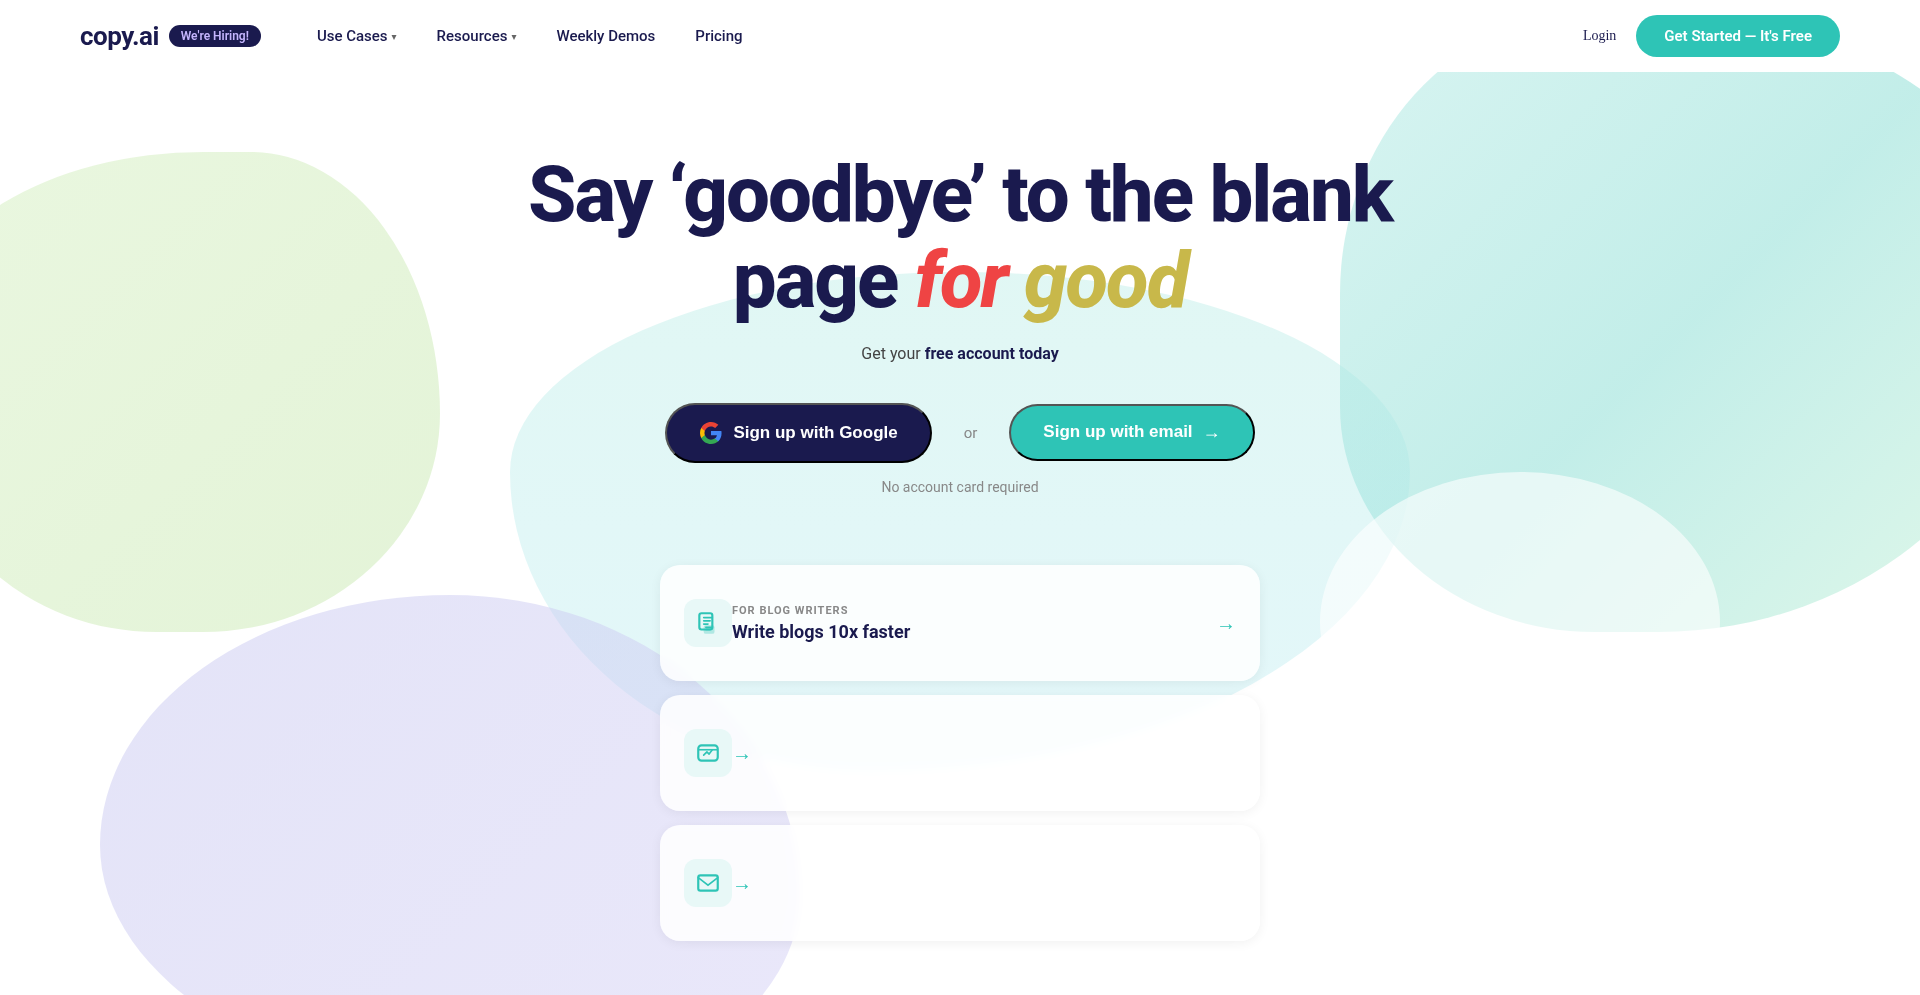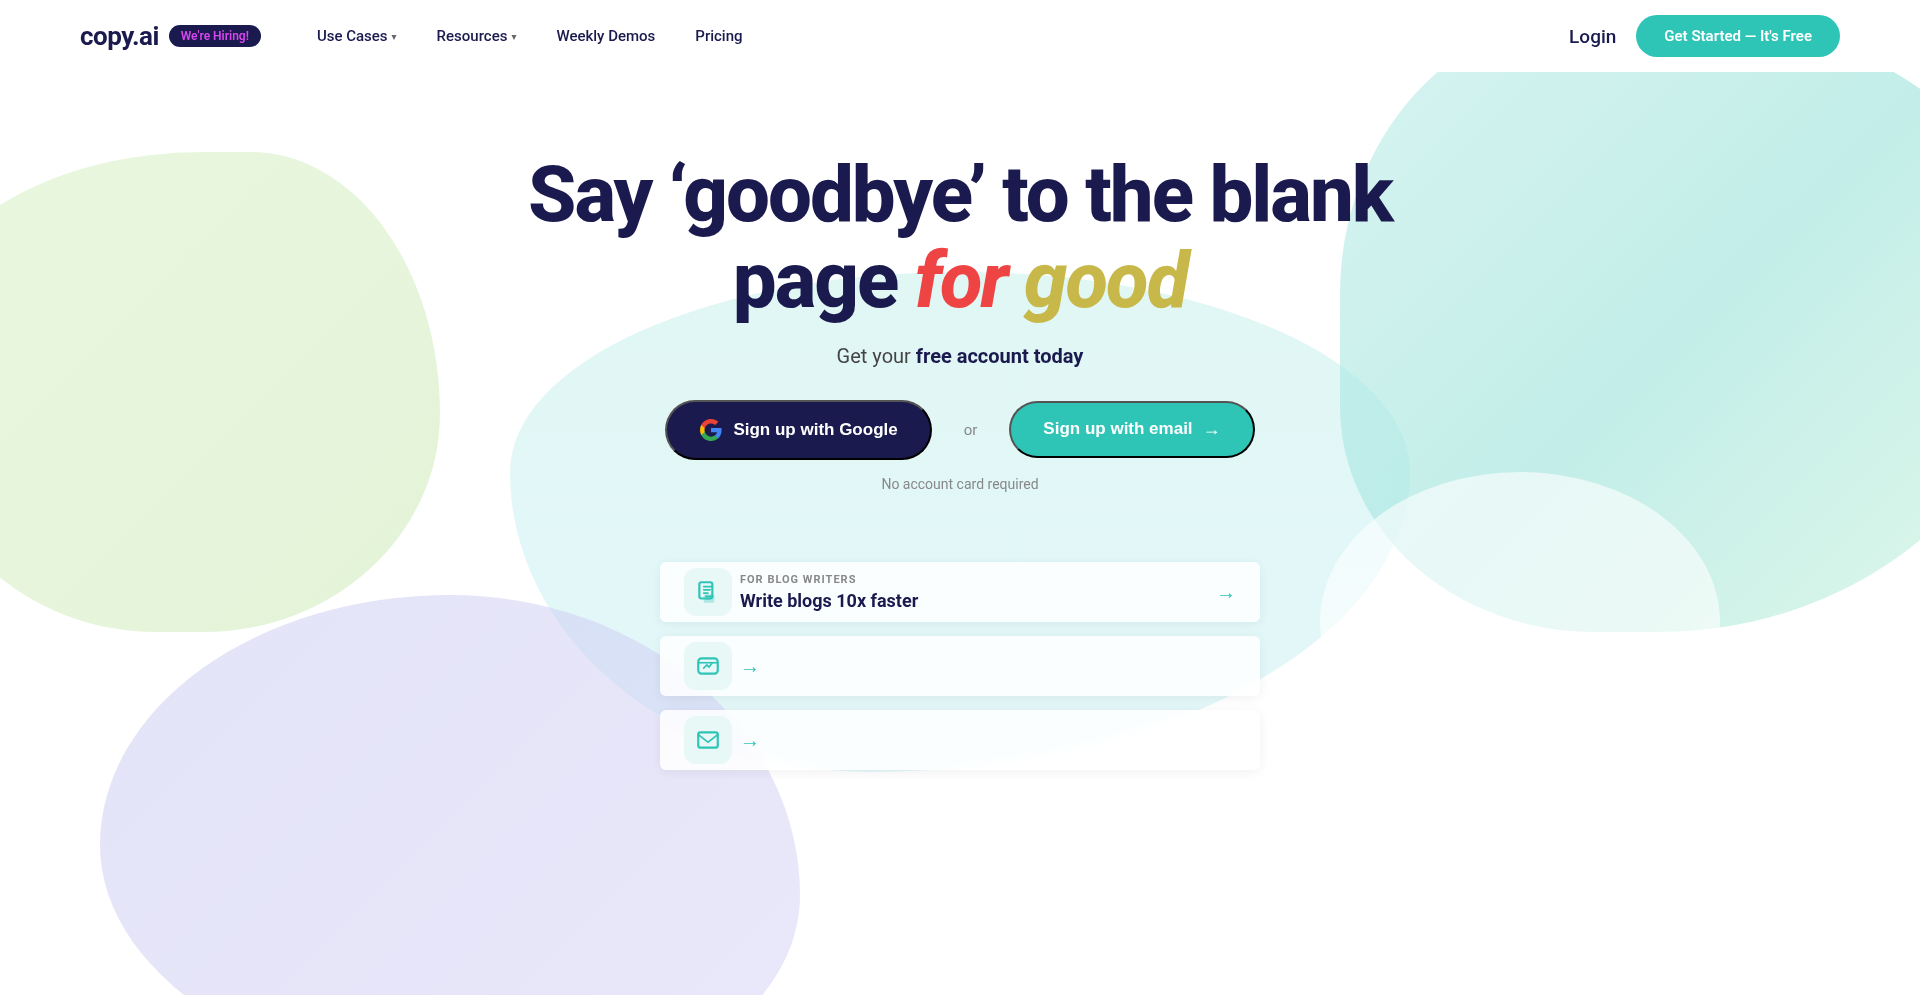--- a/index.html
+++ b/index.html
@@ -28,21 +28,21 @@
       margin-right: 40px;
     }
     .logo-text {
       font-size: 26px;
       font-weight: 700;
       color: #1a1a4e;
       letter-spacing: -0.5px;
     }
     .hiring-badge {
       background: #1a1a4e;
-      color: #d946ef;
+      color: #c4b5fd;
       font-size: 12px;
       font-weight: 600;
       padding: 4px 12px;
       border-radius: 20px;
     }
     .nav-links {
       display: flex;
       align-items: flex-end;
       gap: 8px;
       flex: 1;
@@ -62,24 +62,25 @@
     .chevron {
       font-size: 10px;
       color: #666;
     }
     .nav-actions {
       display: flex;
       align-items: center;
       gap: 20px;
     }
     .login-btn {
-      font-size: 19px;
+      font-size: 14px;
       font-weight: 500;
       color: #1a1a4e;
       cursor: pointer;
+      font-family: Liberation Serif, serif;
     }
     .get-started-btn {
       background: #2ec4b6;
       color: #ffffff;
       font-size: 15px;
       font-weight: 600;
       padding: 12px 28px;
       border-radius: 30px;
       cursor: pointer;
       white-space: nowrap;
@@ -168,23 +169,23 @@
     }
     .for-text {
       color: #ef4444;
       font-style: italic;
     }
     .good-text {
       color: #c8b84a;
       font-style: italic;
     }
     .hero-subtitle {
-      font-size: 20px;
+      font-size: 16px;
       color: #444;
-      margin-bottom: 32px;
+      margin-bottom: 40px;
       font-weight: 400;
     }
     .hero-subtitle strong {
       font-weight: 700;
       color: #1a1a4e;
     }
 
     
     .cta-row {
       display: flex;
@@ -241,24 +242,24 @@
       z-index: 2;
       display: flex;
       flex-direction: column;
       gap: 14px;
       margin-top: 10px;
       width: 600px;
     }
     .feature-card {
       display: flex;
       align-items: center;
-      gap: 8px;
+      gap: 0;
       background: rgba(255,255,255,0.85);
-      border-radius: 6px;
-      padding: 6px 24px;
+      border-radius: 20px;
+      padding: 34px 24px;
       box-shadow: 0 2px 12px rgba(0,0,0,0.06);
       cursor: pointer;
       backdrop-filter: blur(4px);
     }
     .card-icon-wrap {
       width: 48px;
       height: 48px;
       background: #e8f8f7;
       border-radius: 12px;
       display: flex;

